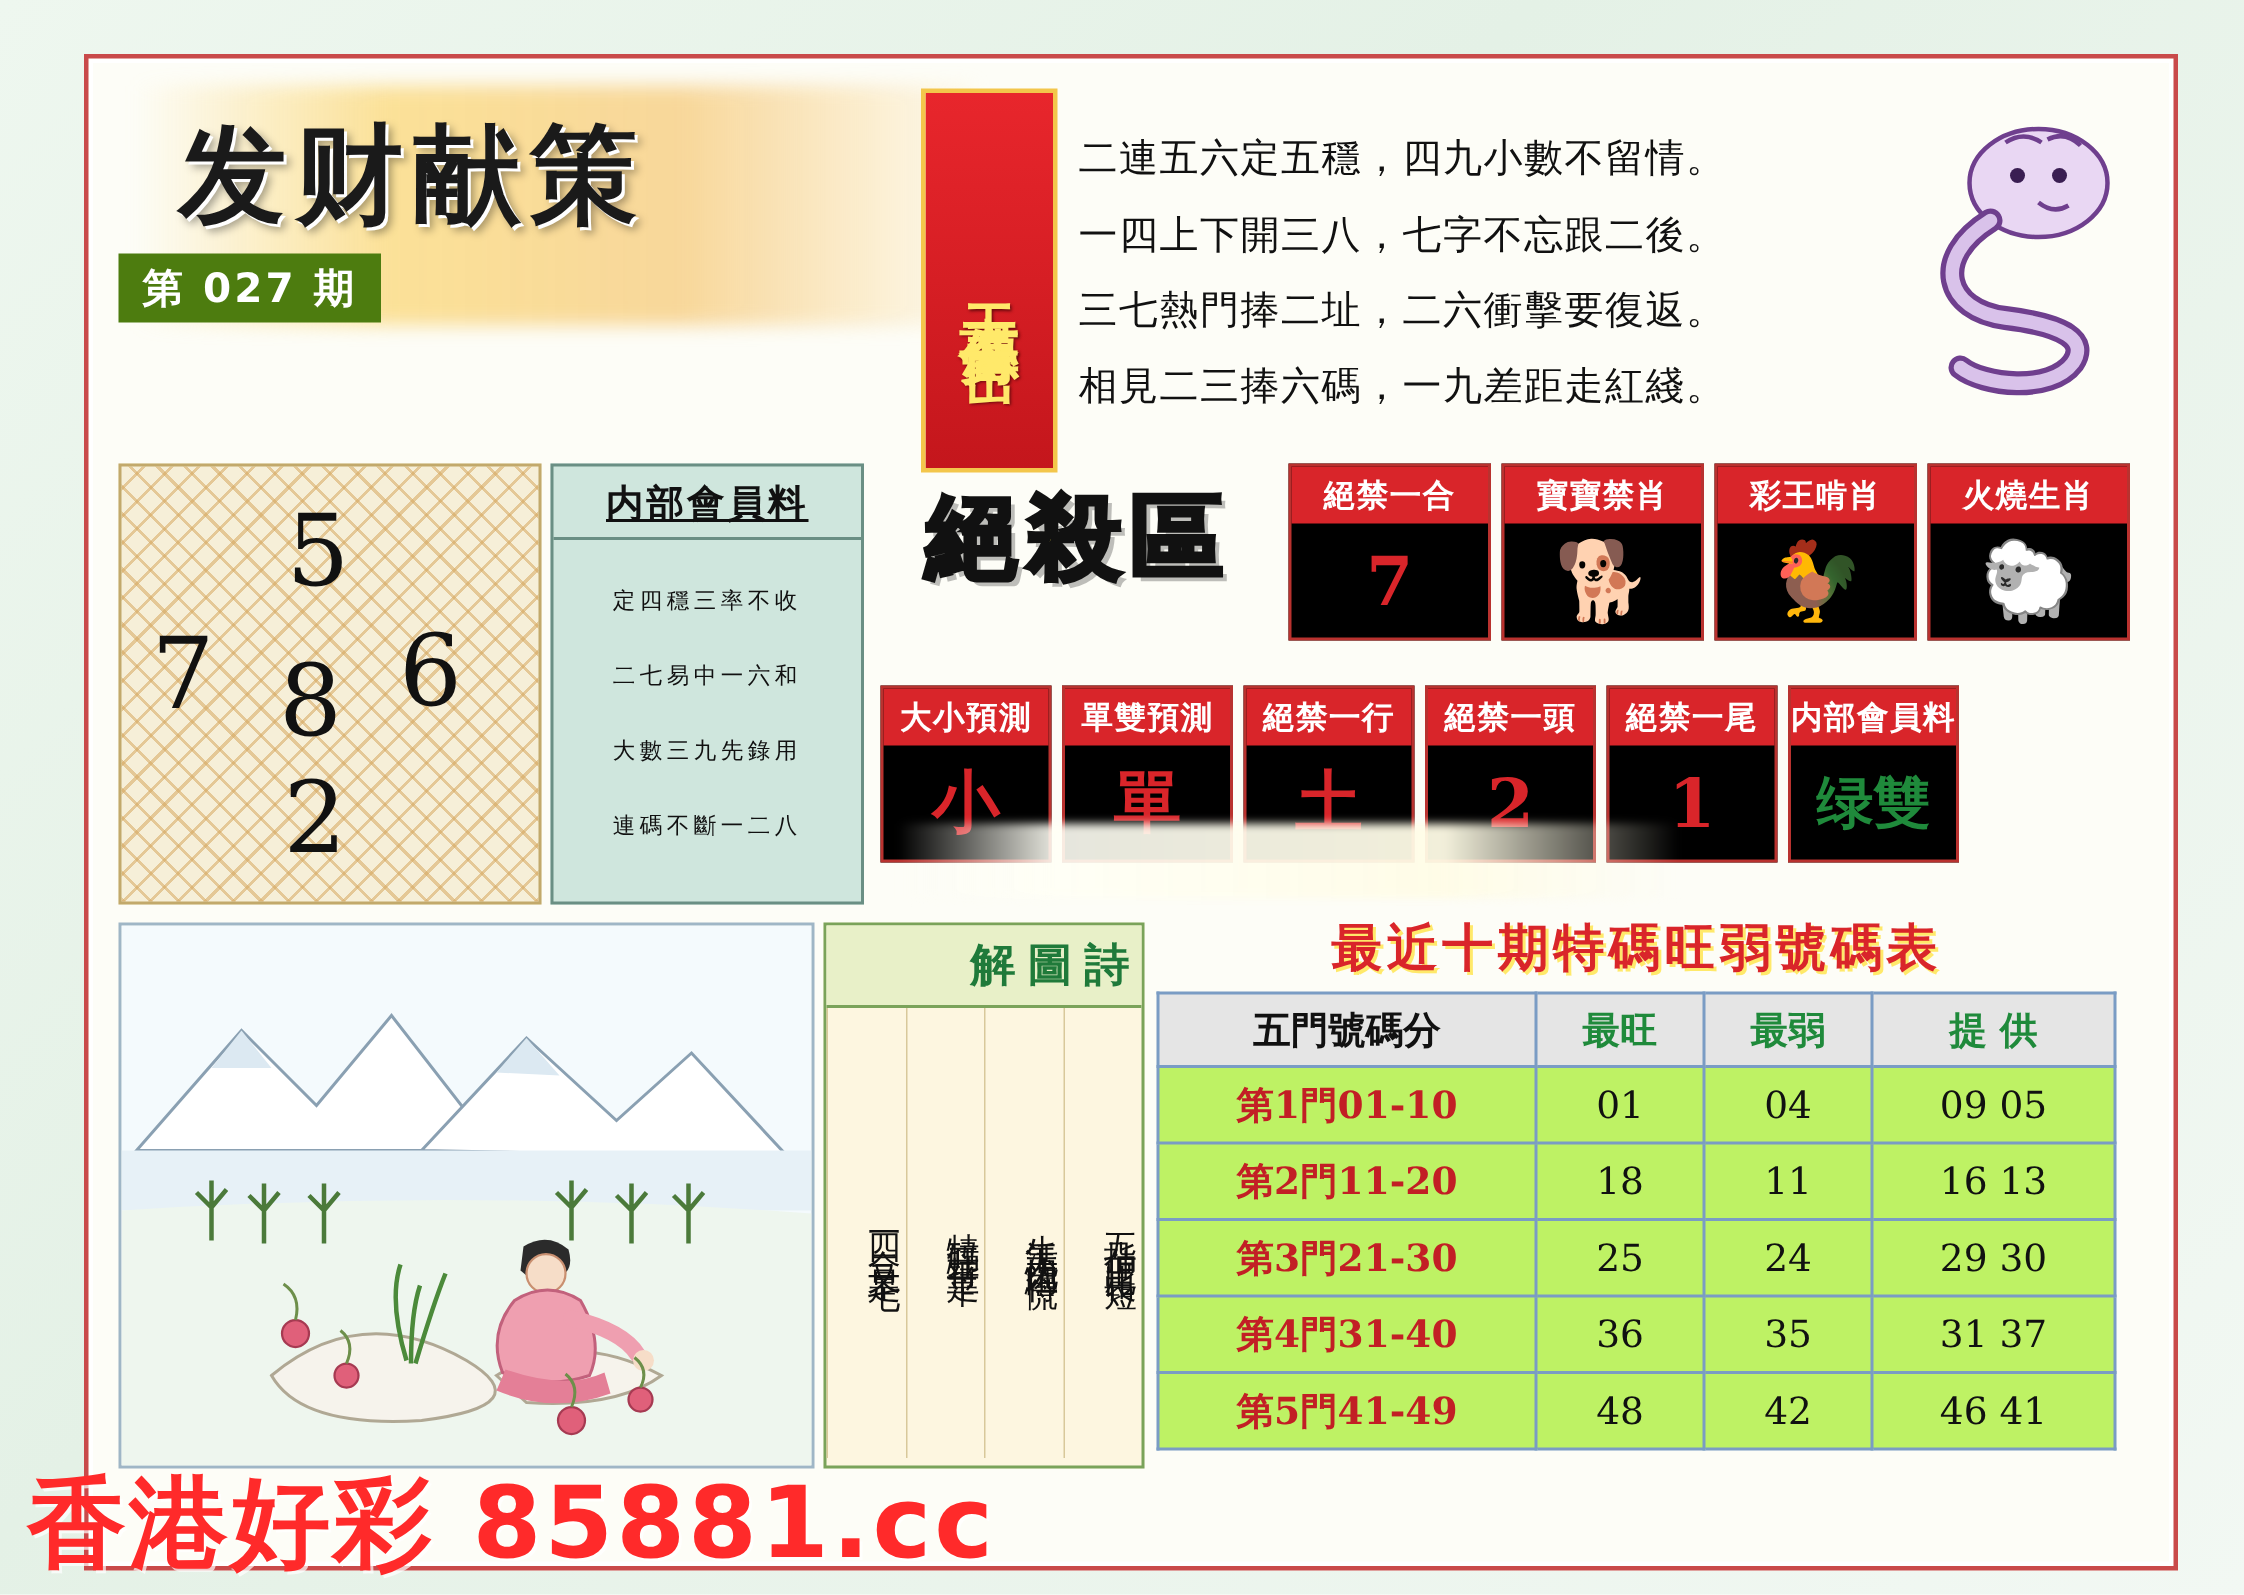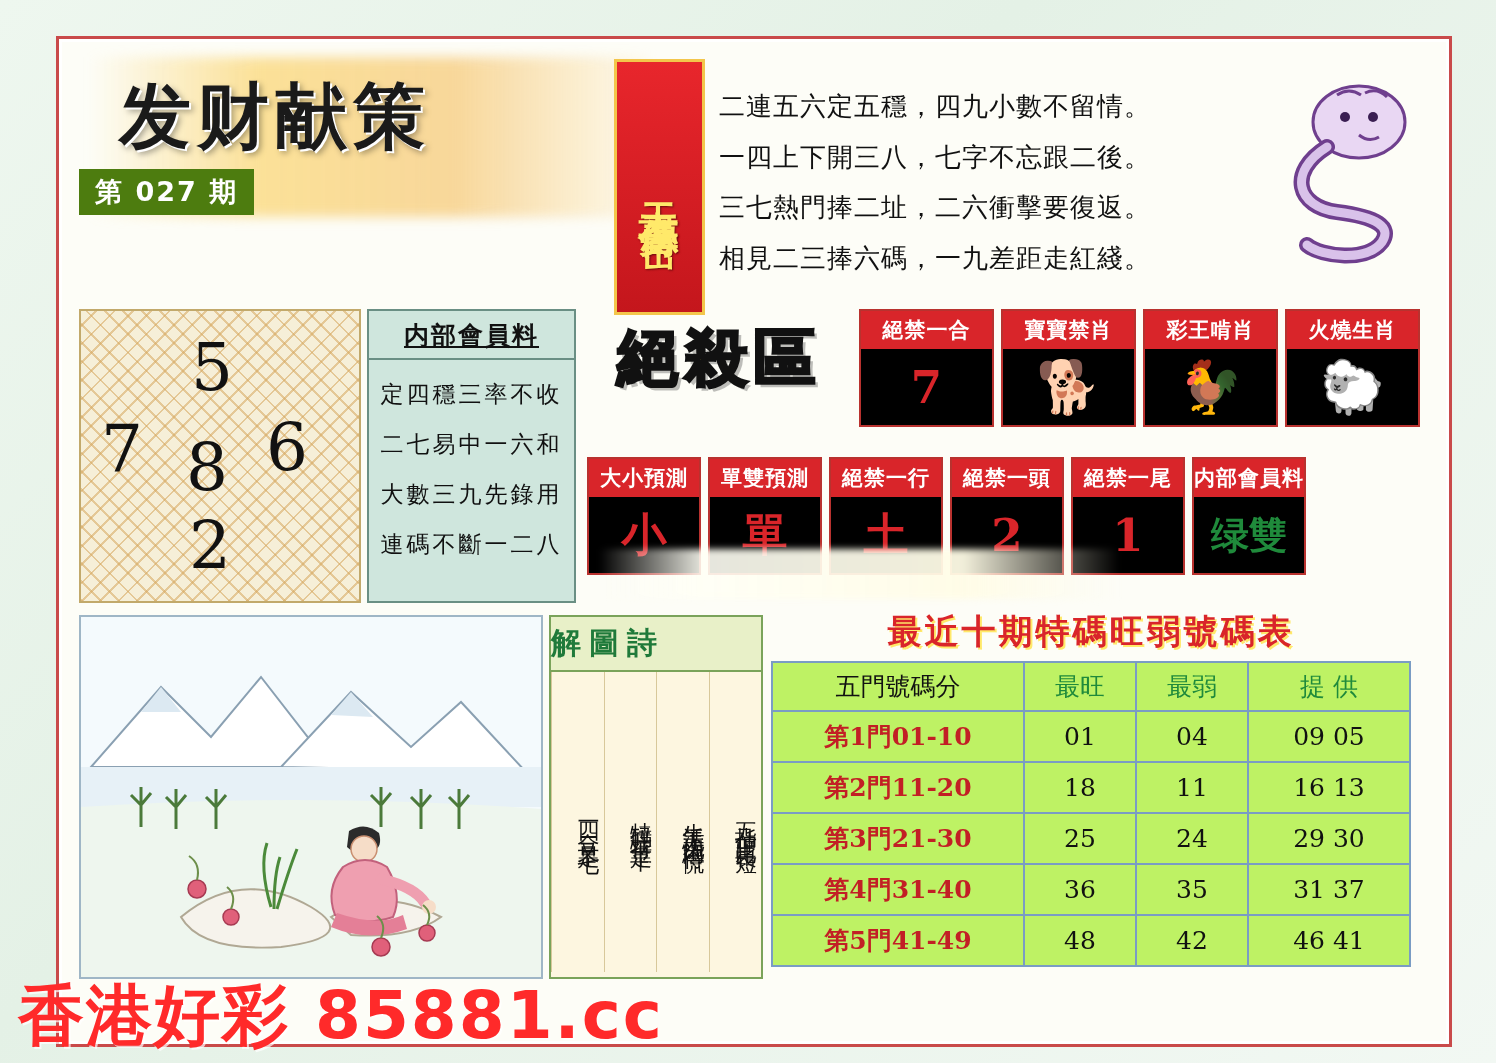--- a/index.html
+++ b/index.html
@@ -77,23 +77,23 @@
   .n4{left:108px;top:196px;font-size:58px;}
   .memberbox{
     position:absolute;left:308px;top:0;width:205px;height:290px;
     background:#cfe6dd;border:2px solid #6a8f84;
   }
   .memberbox h3{
     margin:0;padding:8px 0 6px;text-align:center;font-size:25px;color:#111;
     border-bottom:2px solid #6a8f84;font-weight:bold;letter-spacing:2px;text-decoration:underline;
   }
   .memberbox p{
-    margin:4px;padding:15px 0 0;text-align:center;
+    margin:16px;padding:15px 0 0;text-align:center;
     font-family:"DejaVu Serif","Liberation Serif",serif;
-    font-size:23px;color:#111;letter-spacing:3px;
+    font-size:15px;color:#111;letter-spacing:3px;
   }
   .jsq{
     position:absolute;left:528px;top:8px;width:265px;height:82px;
     font-size:62px;font-weight:bold;letter-spacing:6px;color:#f6e14a;
     -webkit-text-stroke:3px #111;
     text-shadow:4px 4px 0 rgba(0,0,0,.25);
     display:flex;align-items:center;justify-content:center;
     font-family:"DejaVu Sans","Liberation Sans",sans-serif;
   }
   .kill-top{position:absolute;left:800px;top:0;display:flex;gap:7px;}
@@ -122,41 +122,41 @@
     position:absolute;left:20px;top:6px;width:460px;height:360px;
     background:linear-gradient(180deg,#eef6fb 0%,#f7fbfd 55%,#eaf3ea 100%);
     border:2px solid #9fb6c6;overflow:hidden;
   }
   .poembox{
     position:absolute;left:490px;top:6px;width:210px;height:360px;
     border:2px solid #7aa35a;background:#fdf6e0;
   }
   .poembox .ph{
     background:#e8f0c8;border-bottom:2px solid #7aa35a;
-    text-align:left;font-size:30px;font-weight:bold;color:#1f7a3a;
+    text-align:right;font-size:30px;font-weight:bold;color:#1f7a3a;
     padding:6px 0;letter-spacing:8px;
   }
   .pcols{display:flex;flex-direction:row-reverse;height:300px;}
   .pcol{
     flex:1;writing-mode:vertical-rl;
     font-size:22px;letter-spacing:5px;color:#111;
     padding:10px 0;text-align:start;
     border-left:1px solid #d8c89a;
     display:flex;justify-content:center;
   }
   .tablewrap{position:absolute;left:712px;top:0;width:640px;}
   .ttitle{
     text-align:center;font-size:34px;font-weight:bold;color:#d9252a;
     letter-spacing:3px;text-shadow:2px 2px 0 #ffe96a;
     margin-bottom:6px;
   }
   table{border-collapse:collapse;width:640px;}
   th,td{border:2px solid #7a9cc4;text-align:center;}
   thead th{
-    background:#bef264;font-size:25px;color:#111;padding:7px 0;font-weight:normal;
+    background:#e5e5e5;font-size:25px;color:#111;padding:7px 0;font-weight:bold;
   }
   thead th.g{color:#1f8a3b;}
   tbody td{
     background:#bef264;font-size:25px;color:#111;padding:8px 0;
     font-family:"DejaVu Serif","Liberation Serif",serif;
   }
   tbody td.first{color:#c21f25;font-weight:bold;}
   
   .wm{
     position:absolute;left:18px;bottom:2px;z-index:40;

